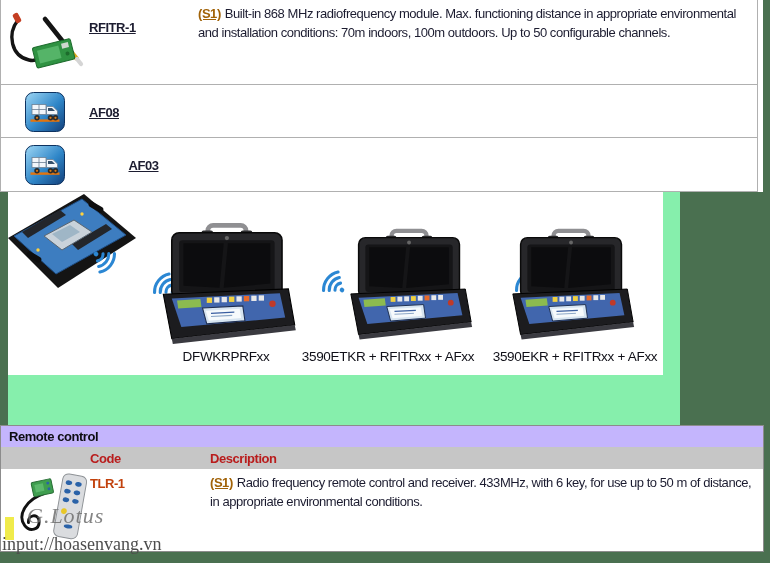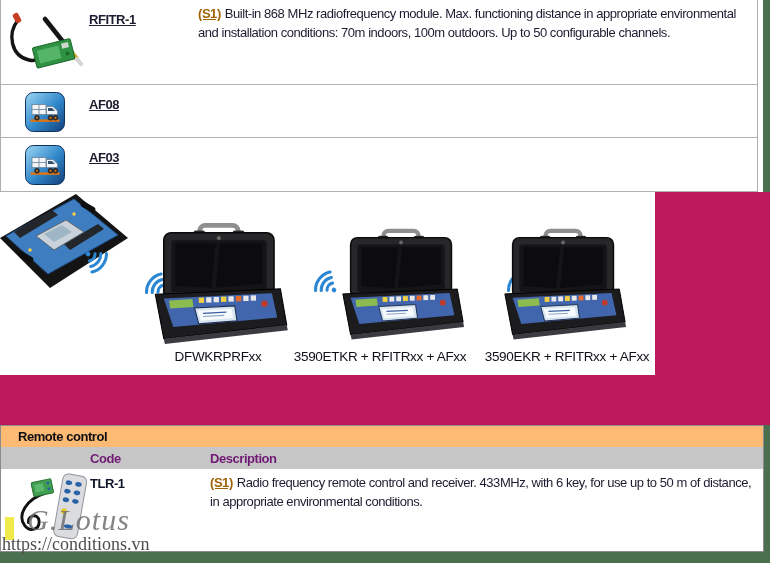--- a/index.html
+++ b/index.html
@@ -12,54 +12,54 @@
   }
   
   .sheet-top { position:absolute; left:0; top:0; width:763px; height:192px; background:#ffffff; }
   .top-table {
     position:absolute; left:0; top:0; width:758px; height:192px;
     border-left:1px solid #b0b0b0; border-right:1px solid #b0b0b0; background:#fff;
   }
   .prod-row { display:flex; border-bottom:1px solid #b0b0b0; }
   .prod-row.r1 { height:85px; }
   .prod-row.r2 { height:53px; }
-  .prod-row.r3 { height:54px; }
+  .prod-row.r3 { height:54px;text-align:center; }
   .cell-icon { width:88px; flex:0 0 88px; display:flex; justify-content:center; align-items:flex-start; }
   .r1 .cell-icon { padding-top:7px; }
   .r2 .cell-icon, .r3 .cell-icon { padding-top:7px; }
-  .cell-code { width:109px; flex:0 0 109px; padding-top:12px; }
+  .cell-code { width:109px; flex:0 0 109px; padding-top:20px; }
   .cell-desc { flex:1 1 auto; padding:4px 8px 0 0; max-width:560px; line-height:19px; }
   .code-link { font-weight:bold; text-decoration:underline; color:#1c1c30; cursor:pointer; }
-  .plain-code { font-weight:bold; color:#0f172a;text-align:center; }
+  .plain-code { font-weight:bold; color:#c2410c;text-align:center; }
   .s1 { color:#a16207; font-weight:bold; text-decoration:underline; margin-right:4px; }
   .s1:empty { margin-right:0; }
   
-  .banner { position:absolute; left:0; top:192px; width:770px; height:233px; background:#be185d; }
+  .banner { position:absolute; left:8px; top:192px; width:672px; height:233px; background:#86efac; }
   .banner-img { position:absolute; left:0; top:0; width:655px; height:183px; background:#ffffff; }
   .banner svg text { font-family:"Liberation Sans", sans-serif; font-size:13.5px; fill:#101018; letter-spacing:-0.3px; }
   
   .bottom-table {
     position:absolute; left:0; top:425px; width:764px; height:127px;
     background:#ffffff; border:1px solid #8c8c8c;
   }
-  .band-title { height:21px; background:#fdba74; display:flex; align-items:center; padding-left:17px;
+  .band-title { height:21px; background:#c4b5fd; display:flex; align-items:center; padding-left:8px;
                 font-weight:bold; color:#0d0d12; }
   .band-cols { height:22px; background:#c6c6c6; display:flex; align-items:center;
-               font-weight:bold; color:#701a75; }
+               font-weight:bold; color:#b91c1c; }
   .band-cols .sp { width:89px; flex:0 0 89px; }
   .band-cols .col-code { width:120px; flex:0 0 120px; }
   .remote-row { position:relative; height:82px; display:flex; }
   .remote-row .cell-icon { width:89px; flex:0 0 89px; justify-content:flex-start; padding-left:14px; padding-top:2px; }
   .remote-row .cell-code { width:120px; flex:0 0 120px; padding-top:7px; }
   .remote-row .cell-desc { max-width:556px; }
   
   .watermark { position:absolute; left:0; top:0; width:770px; height:563px; pointer-events:none; z-index:5; }
   .wm-yellow { position:absolute; left:5px; top:517px; width:9px; height:23px; background:#efe93c; opacity:.92; }
   .wm-brand { position:absolute; left:27px; top:503px; font-family:"Liberation Serif", serif;
-              font-style:italic; font-size:30px; color:rgba(110,110,110,.85); letter-spacing:1px; }
+              font-style:italic; font-size:22px; color:rgba(110,110,110,.85); letter-spacing:1px; }
   .wm-url { position:absolute; left:2px; top:534px; font-family:"Liberation Serif", serif;
             font-size:18px; color:#4d4d4d; letter-spacing:0; }
   .hidden-defs { position:absolute; width:0; height:0; overflow:hidden; }
 </style>
 </head>
 <body>
 
 <svg class="hidden-defs" aria-hidden="true">
   <defs>
     <linearGradient id="appBg" x1="0" y1="0" x2="1" y2="1">
@@ -242,16 +242,16 @@
       </div>
       <div class="cell-desc">
         <span class="s1">(S1)</span><span>Radio frequency remote control and receiver. 433MHz, with 6 key, for use up to 50 m of distance, in appropriate environmental conditions.</span>
       </div>
     </div>
   </div>
 
   <div class="watermark">
     <div class="wm-yellow"></div>
     <div class="wm-brand">G.Lotus</div>
-    <div class="wm-url">https://conditions.vn</div>
+    <div class="wm-url">input://hoasenvang.vn</div>
   </div>
 
 </div>
 
 </body></html>

